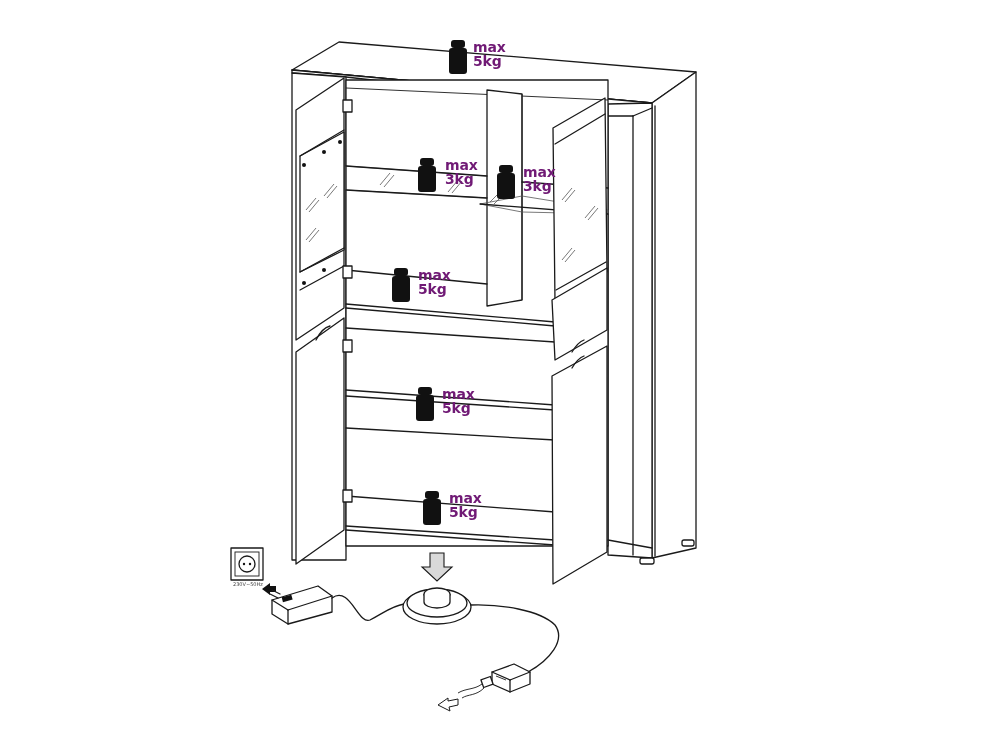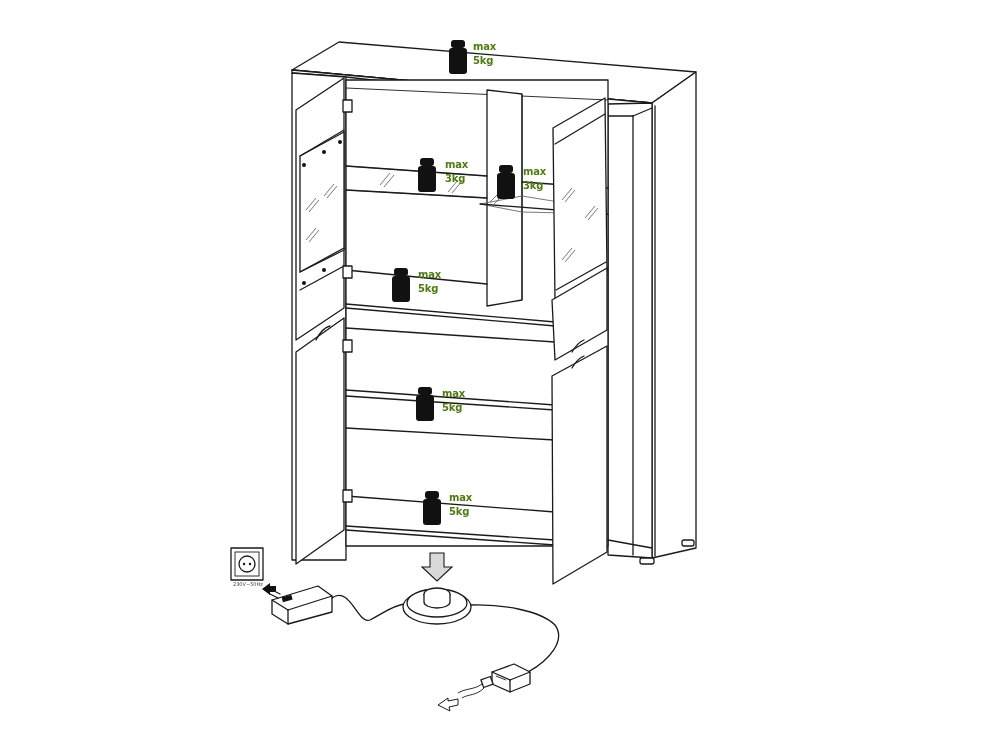--- a/index.html
+++ b/index.html
@@ -6,21 +6,21 @@
   body { width: 998px; height: 749px; overflow: hidden; position: relative; }
   #stage { position: absolute; left: 0; top: 0; width: 998px; height: 749px; }
   svg { position: absolute; left: 0; top: 0; }
   .ln { fill: none; stroke: #1a1a1a; stroke-width: 1.3; stroke-linejoin: round; stroke-linecap: round; }
   .thin { fill: none; stroke: #1a1a1a; stroke-width: 0.9; }
   .panel { fill: #ffffff; stroke: #1a1a1a; stroke-width: 1.3; stroke-linejoin: round; }
   .glass { fill: none; stroke: #555; stroke-width: 0.8; }
   .weight { fill: #111; }
   .label {
     position: absolute; font-family: "DejaVu Sans", sans-serif; font-weight: bold;
-    color: #4d7c0f; line-height: 14px; font-size: 10px; letter-spacing: -0.2px;
+    color: #701a75; line-height: 14px; font-size: 14px; letter-spacing: -0.2px;
   }
   .socket-label {
     position: absolute; font-family: "DejaVu Sans", sans-serif; font-size: 5px; color: #444;
   }
 </style>
 </head>
 <body>
 
 <div id="stage">
 <svg width="998" height="749" viewBox="0 0 998 749">

